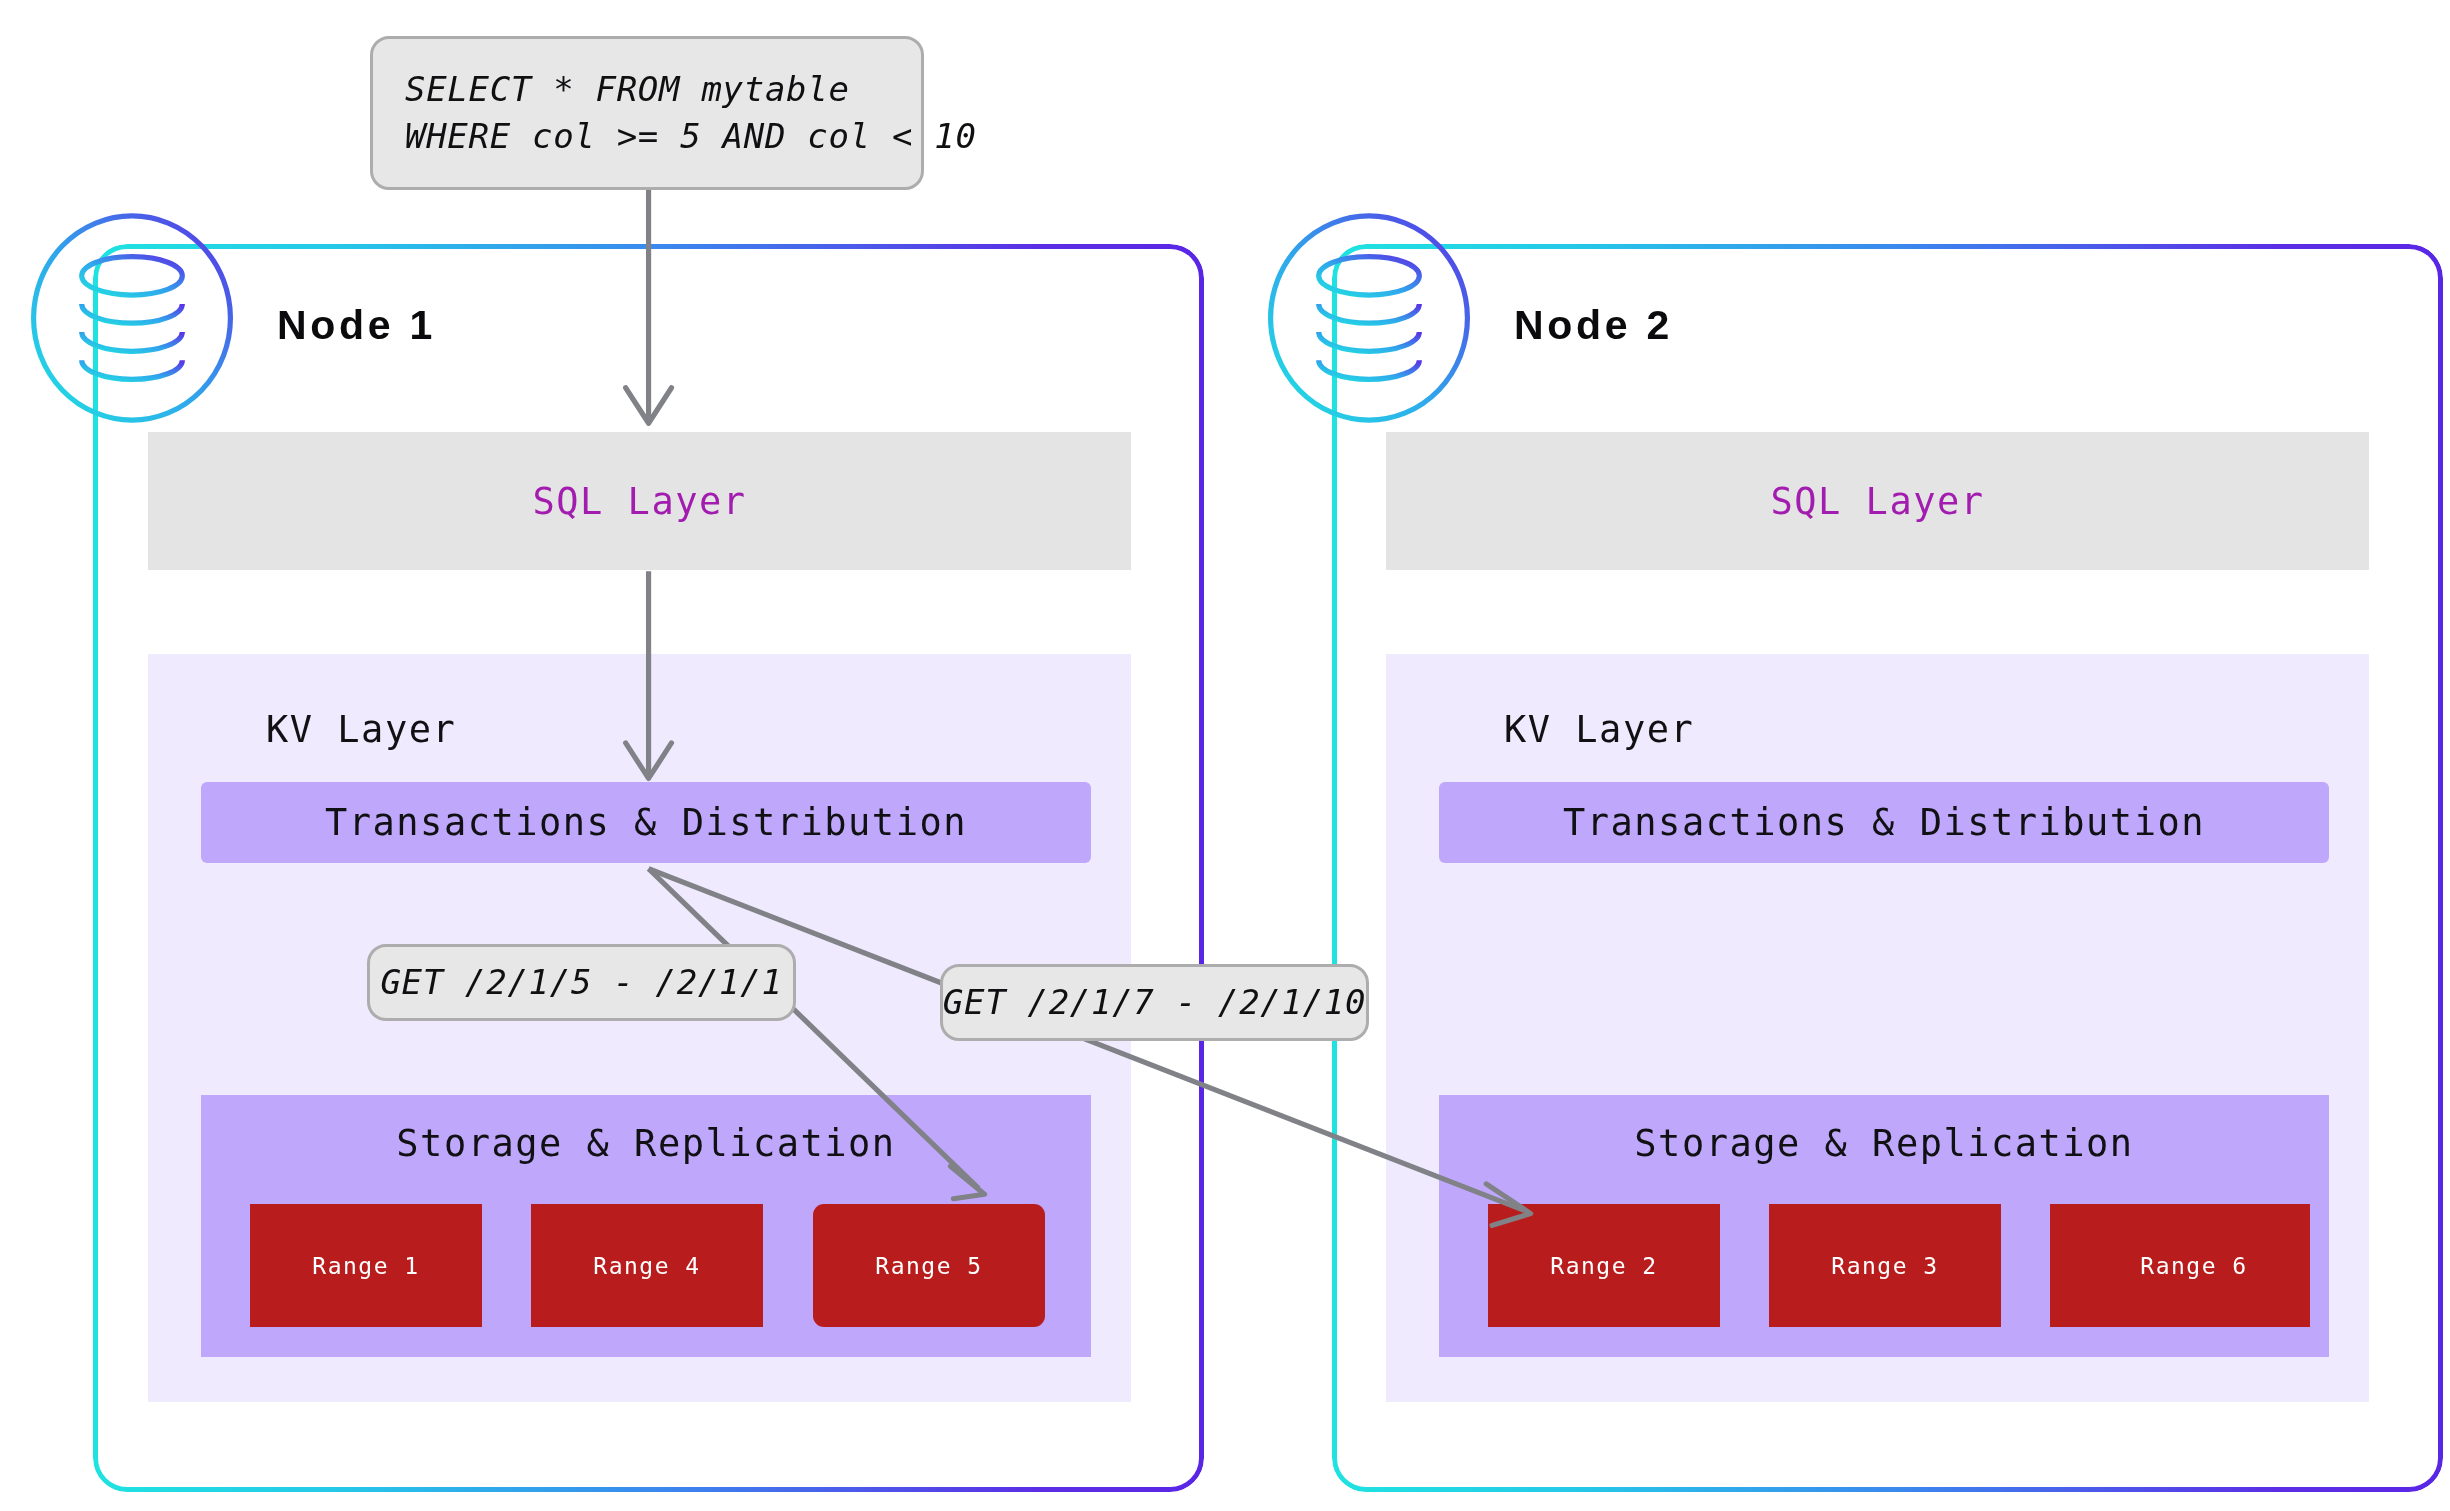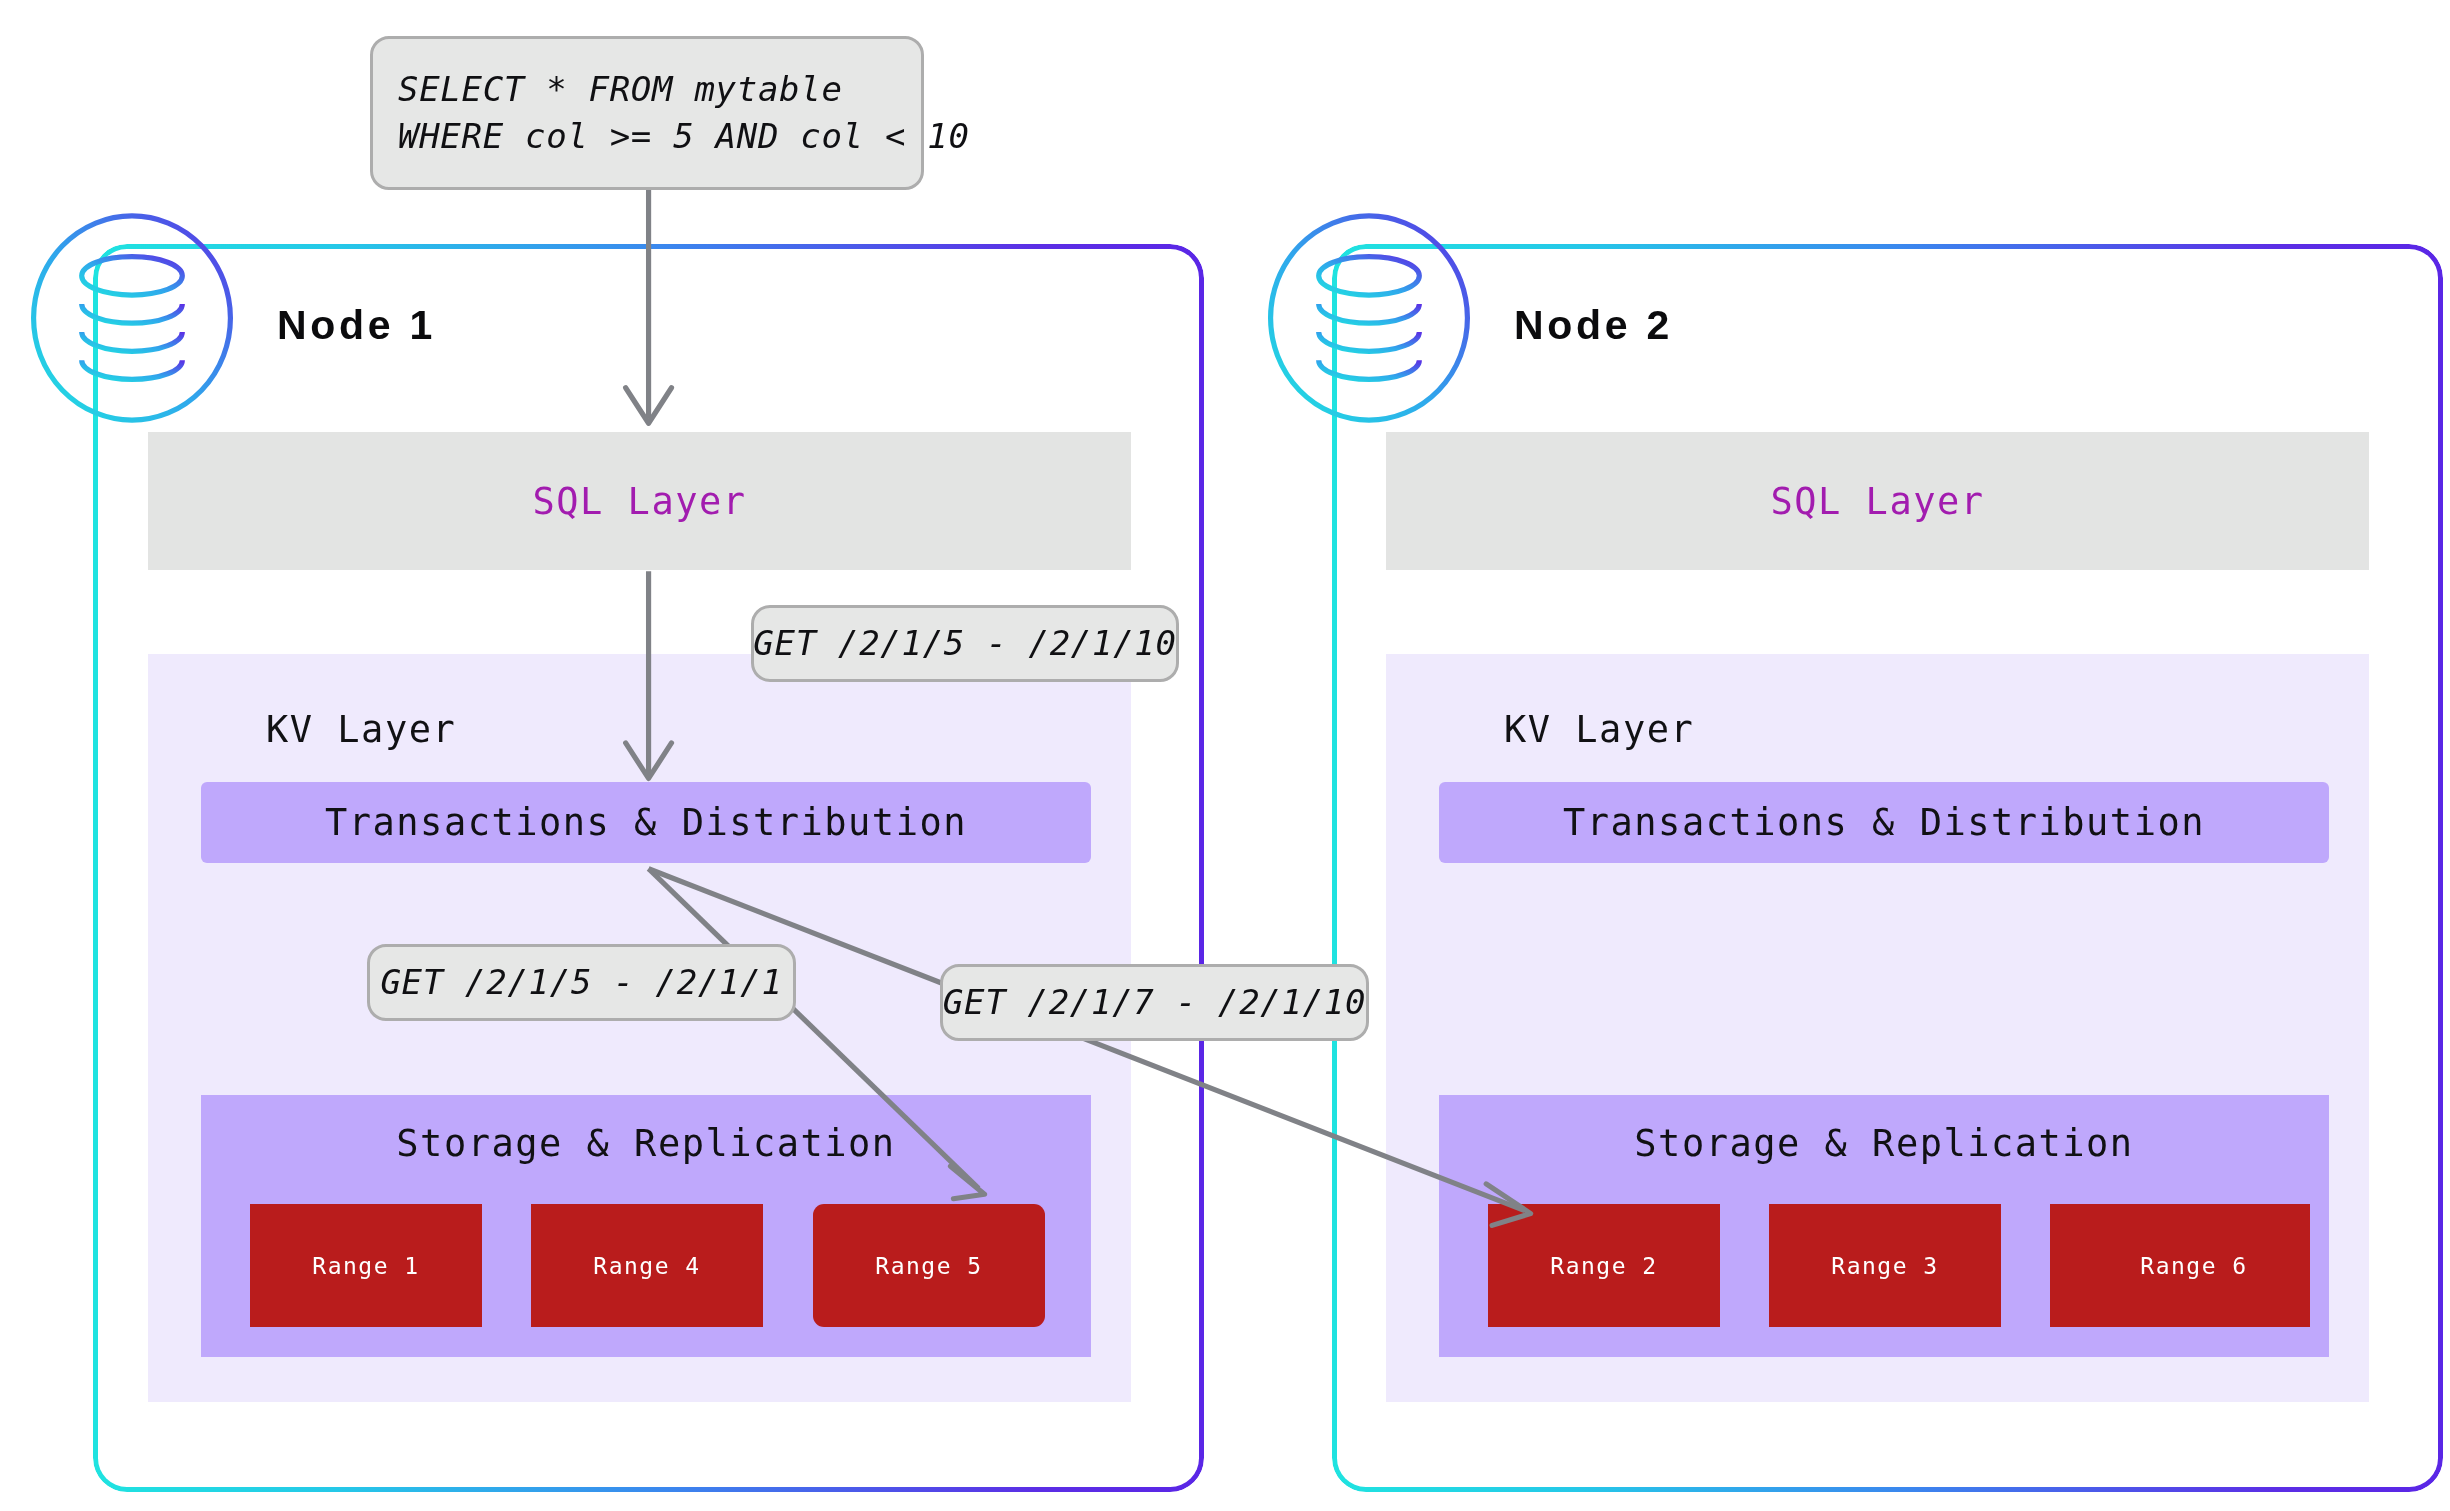--- a/index.html
+++ b/index.html
@@ -63,21 +63,21 @@
 
   
   .bubble{
     position:absolute;background:#e6e7e6;border:3.7px solid #adadad;
     border-radius:19px;display:flex;align-items:center;justify-content:center;
     font-style:italic;font-size:34px;color:#101013;letter-spacing:0.7px;
     white-space:pre;line-height:1.38;box-sizing:border-box;
   }
   .bubble.sql-query{
     text-align:left;justify-content:flex-start;
-    padding:19px 25px;font-size:34px;
+    padding:19px 32px;font-size:34px;
   }
 
   
   #arrows{position:absolute;left:0;top:0;width:2450px;height:1511px;pointer-events:none;}
 </style>
 </head>
 <body>
 
 <div id="diagram">
 
@@ -176,20 +176,19 @@
       <path d="M1284 1576 L1330 1614 L1288 1620" stroke-linecap="round" stroke-linejoin="round"></path>
 
       <path d="M876 1174 L2060 1636"></path>
       <path d="M2008 1600 L2068 1640 L2016 1656" stroke-linecap="round" stroke-linejoin="round"></path>
     </g>
   </svg>
 
   <div class="bubble sql-query" style="left:370px;top:36px;width:554px;height:154px;"><span>SELECT * FROM mytable
 WHERE col &gt;= 5 AND col &lt; 10</span></div>
 
-  <div class="bubble" style="left:751px;top:605px;width:428px;height:77px;">GET /2/1/5 - /2/1/10</div>
 
   <div class="bubble" style="left:367px;top:944px;width:429px;height:77px;">GET /2/1/5 - /2/1/1</div>
 
   <div class="bubble" style="left:940px;top:946px;width:429px;height:77px;margin-top:18px;">GET /2/1/7 - /2/1/10</div>
 
 </div>
 
 
 </body></html>

